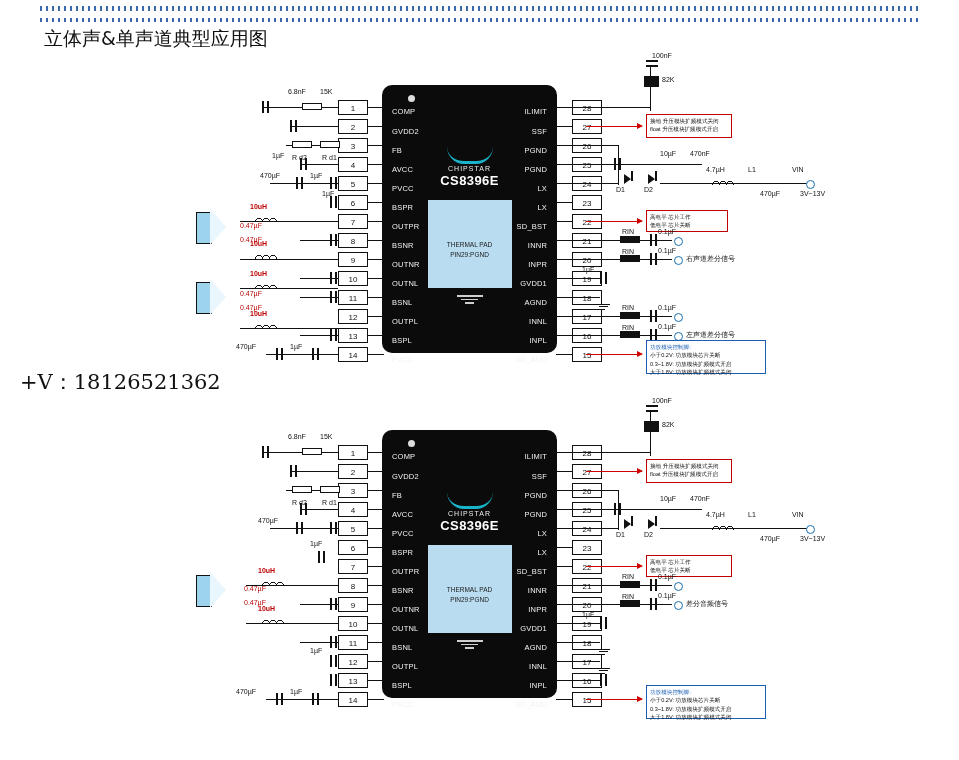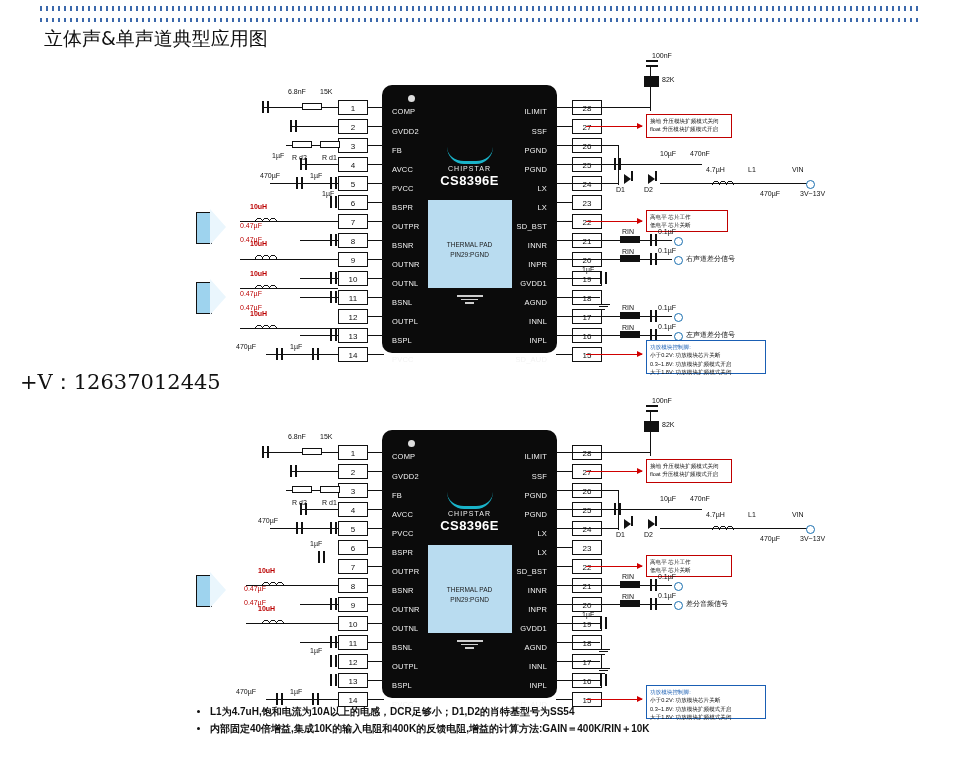--- a/index.html
+++ b/index.html
@@ -112,21 +112,21 @@
   .footer{position:absolute;left:196px;top:705px;font-size:10px;color:#111;}
   .footer .ft-title{font-weight:bold;margin-bottom:4px;}
   .footer ul{margin:0;padding-left:14px;}
   .footer li{font-weight:bold;margin-bottom:3px;}
 </style>
 </head>
 <body>
 
 <div class="wave"></div>
 <div class="title">立体声&amp;单声道典型应用图</div>
-<div class="phone">+V：12637012445</div>
+<div class="phone">+V：18126521362</div>
 
 <div class="sch sch1">
 
   <div class="chip">
     <div class="dot"></div>
     <div class="logo">
       <div class="swoosh"></div>
       <div class="brand">CHIPSTAR</div>
     </div>
     <div class="part">CS8396E</div>
@@ -757,17 +757,13 @@
   <div class="arrow" style="left:586px;top:314px;width:56px"></div>
   <div class="note blue" style="left:646px;top:300px;width:120px;height:34px">
     <div style="color:#1a5fb4">功放模块控制脚:</div>
     <div>小于0.2V: 功放模块芯片关断</div>
     <div>0.3~1.8V: 功放模块扩频模式开启</div>
     <div>大于1.8V: 功放模块扩频模式关闭</div>
   </div>
 </div>
 
 <div class="footer">
-  <ul>
-    <li>L1为4.7uH,饱和电流为10A以上的电感，DCR足够小；D1,D2的肖特基型号为SS54</li>
-    <li>内部固定40倍增益,集成10K的输入电阻和400K的反馈电阻,增益的计算方法:GAIN＝400K/RIN＋10K</li>
-  </ul>
 </div>
 
 </body></html>

